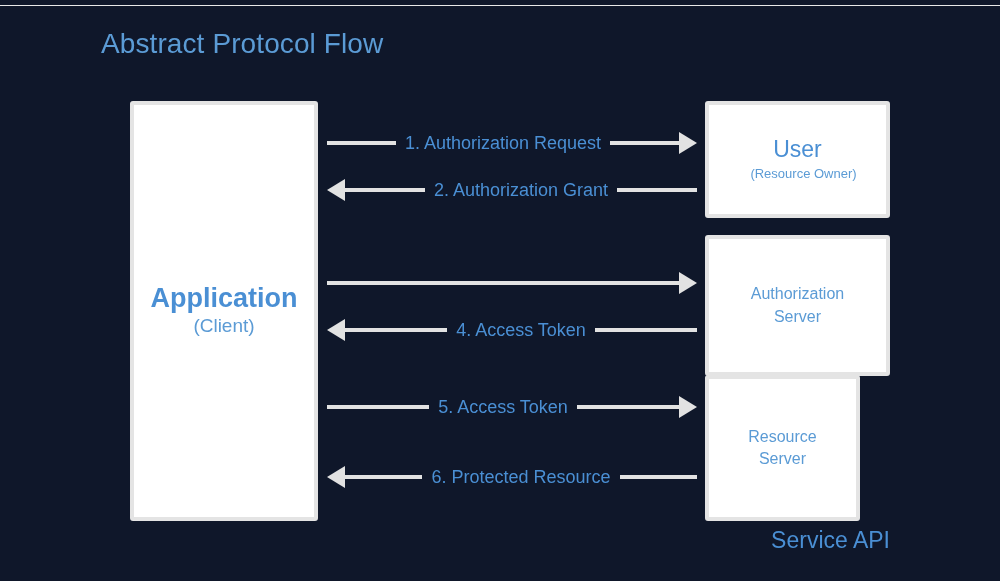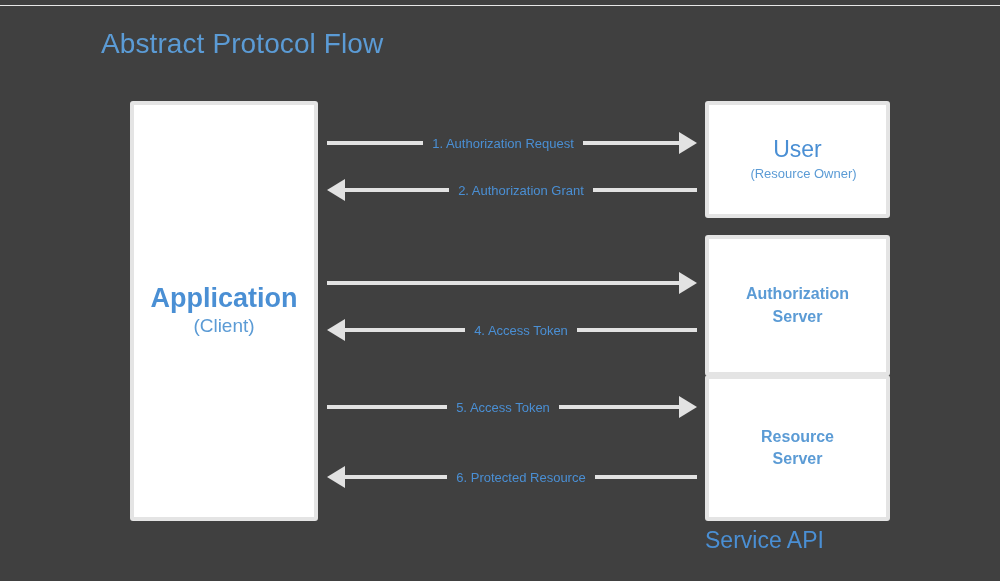--- a/index.html
+++ b/index.html
@@ -8,21 +8,21 @@
     background: #ffffff;
   }
   body {
     font-family: "Liberation Sans", sans-serif;
     -webkit-font-smoothing: antialiased;
   }
   #diagram {
     position: relative;
     width: 1000px;
     height: 581px;
-    background: #404040;
+    background: #0f172a;
     overflow: hidden;
   }
 
   
   .top-rule {
     position: absolute;
     left: 0;
     top: 5px;
     width: 1000px;
     height: 1px;
@@ -69,41 +69,41 @@
   }
   .box-authz {
     left: 705px;
     top: 235px;
     width: 185px;
     height: 141px;
   }
   .box-resource {
     left: 705px;
     top: 375px;
-    width: 185px;
+    width: 155px;
     height: 146px;
   }
 
   .box-title-lg {
     font-size: 27px;
     color: #4a8fd4;
     line-height: 1.1;
     font-weight: 700;
   }
   .box-title-md {
     font-size: 23px;
     color: #4a8fd4;
     line-height: 1.12;
     font-weight: 400;
   }
   .box-title-sm {
     font-size: 16px;
     color: #5b9bd5;
     line-height: 1.38;
-    font-weight: 700;
+    font-weight: 400;
   }
   .box-sub {
     font-size: 19px;
     color: #5b9bd5;
     margin-top: 2px;
     line-height: 1.2;
     font-weight: 400;
   }
   .box-sub-sm {
     font-size: 13px;
@@ -113,21 +113,21 @@
     font-weight: 400;
     margin-left: 12px;
   }
 
   
   .service-api {
     position: absolute;
     left: 705px;
     top: 527px;
     width: 185px;
-    text-align: left;
+    text-align: right;
     font-size: 23px;
     color: #4a8fd4;
     white-space: nowrap;
     font-weight: 400;
   }
 
   
   .flow {
     position: absolute;
     left: 327px;
@@ -138,21 +138,21 @@
   }
   .flow .seg {
     flex: 1 1 auto;
     height: 4px;
     background: #e2e2e2;
     min-width: 10px;
   }
   .flow .label {
     flex: 0 0 auto;
     padding: 0 9px;
-    font-size: 13px;
+    font-size: 18px;
     color: #4a8fd4;
     white-space: nowrap;
     line-height: 1;
     font-weight: 400;
   }
   .arrow-head {
     flex: 0 0 auto;
     width: 0;
     height: 0;
     border-top: 11px solid transparent;

